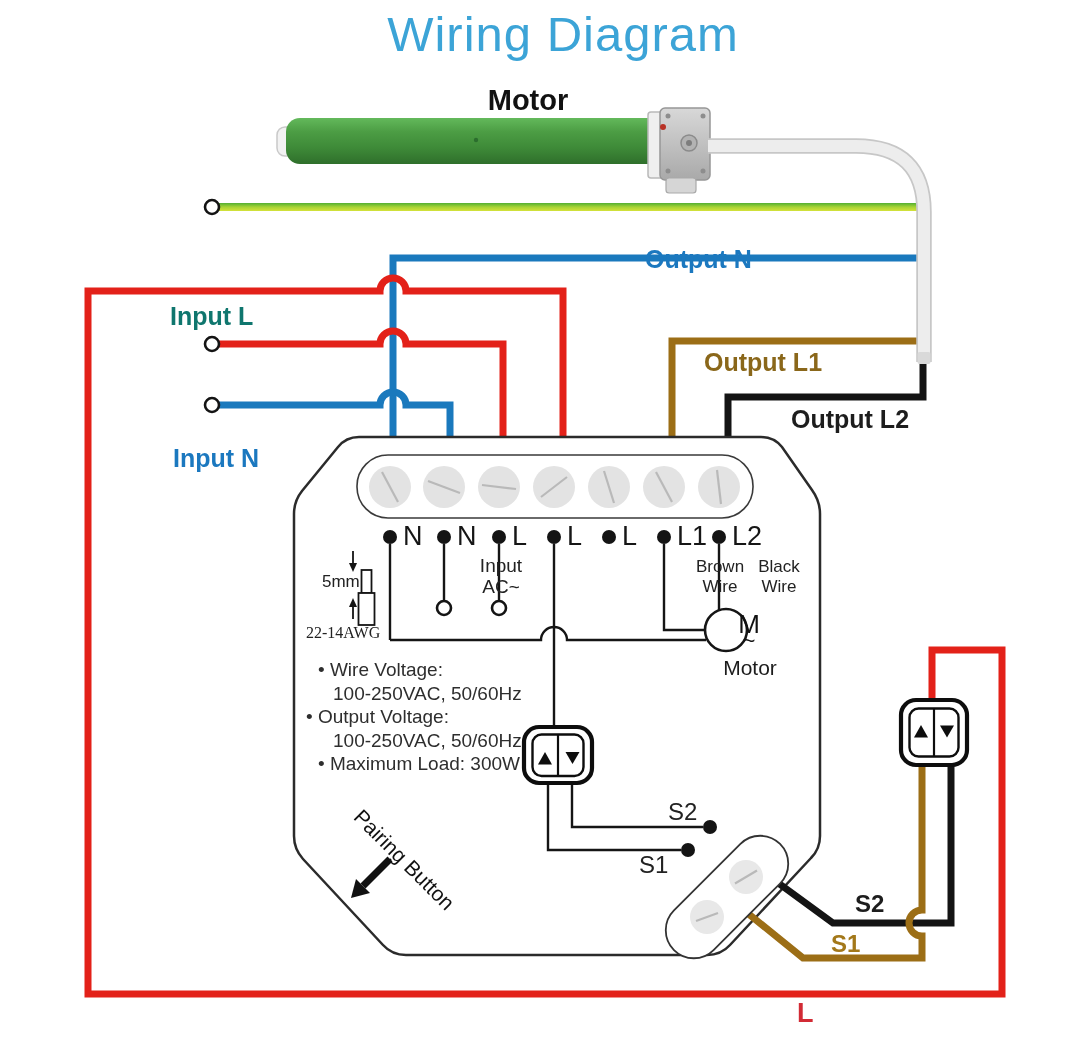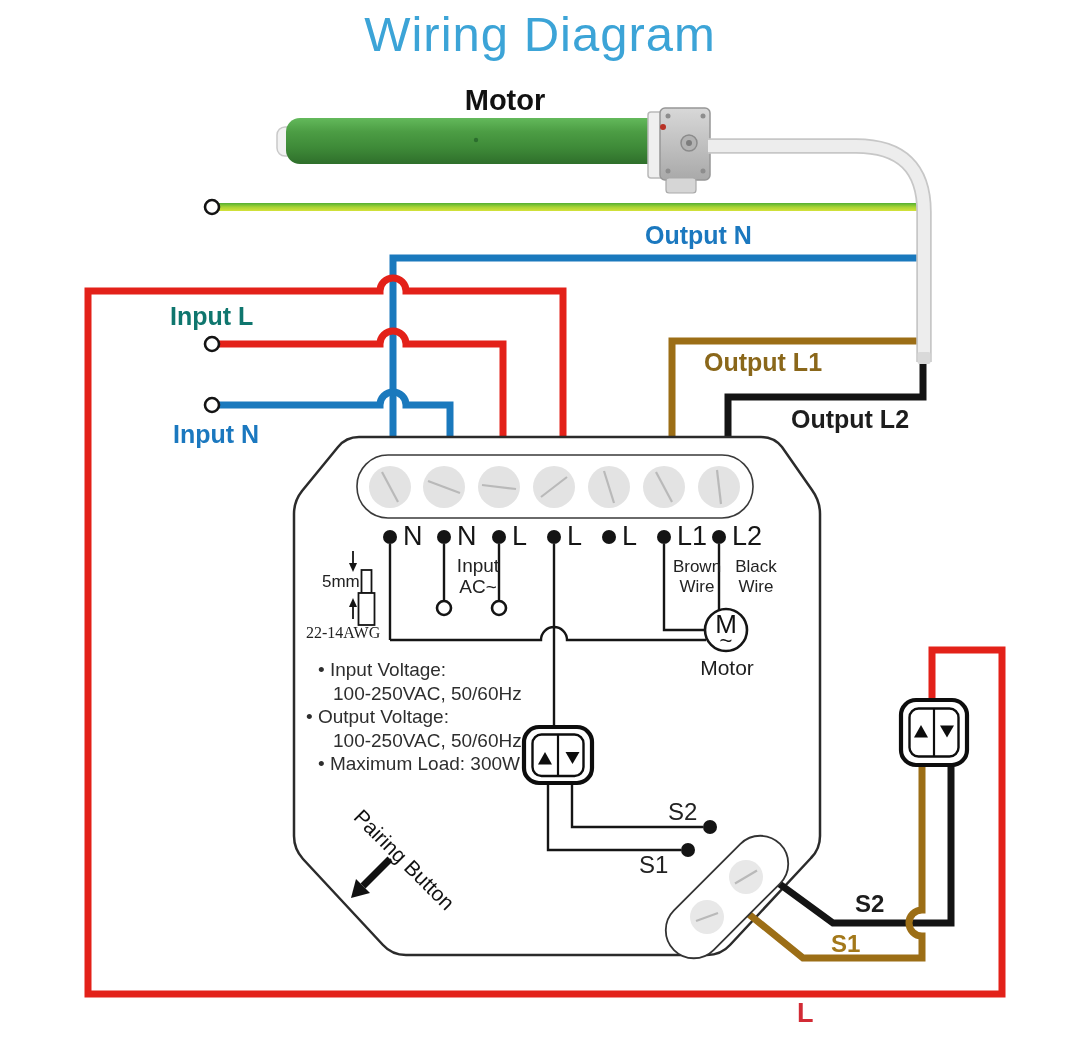--- a/index.html
+++ b/index.html
@@ -1,24 +1,24 @@
 <!DOCTYPE html>
 <html><head>
 <meta charset="utf-8">
 <style>
   html,body{margin:0;padding:0;background:#fff;}
   #stage{position:relative;width:1079px;height:1046px;background:#fff;overflow:hidden;
          font-family:"Liberation Sans", sans-serif;}
   #wires{position:absolute;left:0;top:0;}
   .abs{position:absolute;white-space:nowrap;color:#1a1a1a;}
-  .cx{transform:translateX(-50%);}
+  .cx{transform:translateX(-50%);margin-left:23px;}
   .title{font-size:49px;font-weight:400;letter-spacing:1px;color:#3ca4d7;}
   .h-motor{font-size:29px;font-weight:700;color:#111;}
   .lbl{font-size:25px;font-weight:700;}
-  .blue{color:#1b78bf;}
+  .blue{color:#1b78bf;margin-top:24px;}
   .red{color:#0f766e;}
   .brown{color:#8a671a;}
   .dark{color:#1d1d1d;}
   .term{font-size:27px;font-weight:400;color:#161616;}
   .small{font-size:19px;font-weight:400;color:#222;text-align:center;}
   .tiny{font-size:17px;font-weight:400;color:#222;}
   .gauge{font-size:16px;font-weight:400;color:#222;}
   .spec{font-size:19px;font-weight:400;color:#2e2e2e;}
   .mid-s{font-size:24px;font-weight:400;color:#222;}
   .msym{font-size:26px;font-weight:400;color:#111;}
@@ -222,21 +222,21 @@
 <div class="abs cx tiny" style="left:756px;top:557px;">Black</div>
 <div class="abs cx tiny" style="left:756px;top:577px;">Wire</div>
 
 <div class="abs tiny" style="left:322px;top:572px;">5mm</div>
 <div class="abs gauge" style="left:306px;top:624px;font-family:Liberation Serif, serif;">22-14AWG</div>
 
 <div class="abs cx msym" style="left:726px;top:609px;">M</div>
 <div class="abs cx mtilde" style="left:726px;top:628px;">~</div>
 <div class="abs cx mlabel" style="left:727px;top:656px;">Motor</div>
 
-<div class="abs spec" style="left:318px;top:659px;">• Input Voltage:</div>
+<div class="abs spec" style="left:318px;top:659px;">• Wire Voltage:</div>
 <div class="abs spec" style="left:333px;top:683px;">100-250VAC, 50/60Hz</div>
 <div class="abs spec" style="left:306px;top:706px;">• Output Voltage:</div>
 <div class="abs spec" style="left:333px;top:730px;">100-250VAC, 50/60Hz</div>
 <div class="abs spec" style="left:318px;top:753px;">• Maximum Load: 300W</div>
 
 <div class="abs pairing" style="left:404px;top:860px;">Pairing Button</div>
 
 <div class="abs mid-s" style="left:668px;top:798px;">S2</div>
 <div class="abs mid-s" style="left:639px;top:851px;">S1</div>
 

